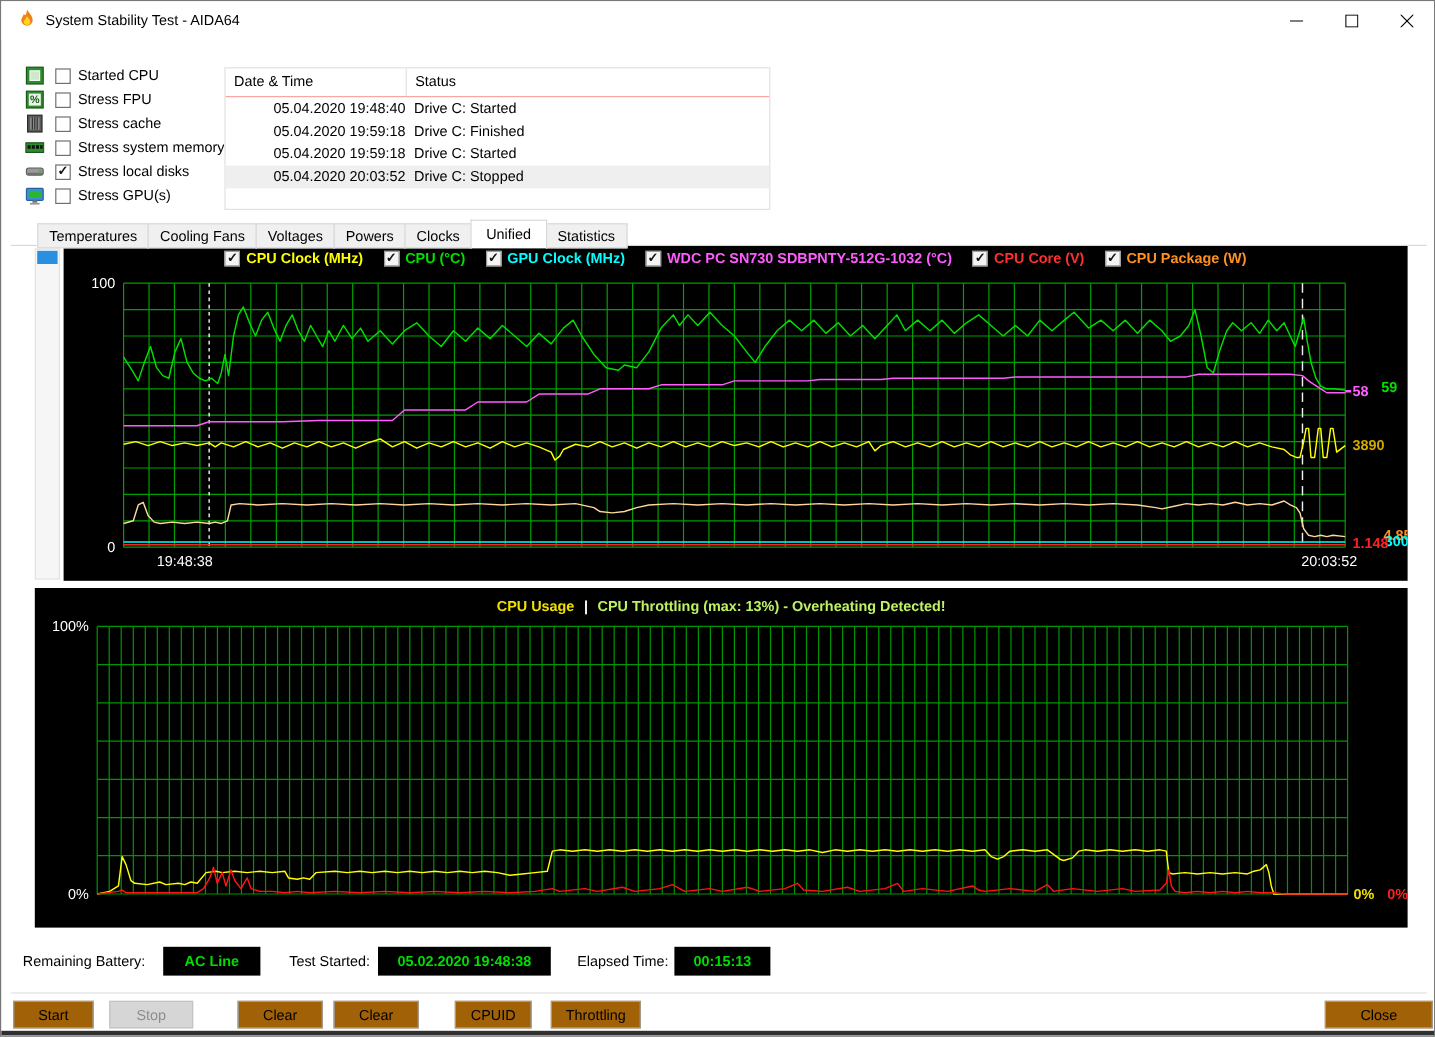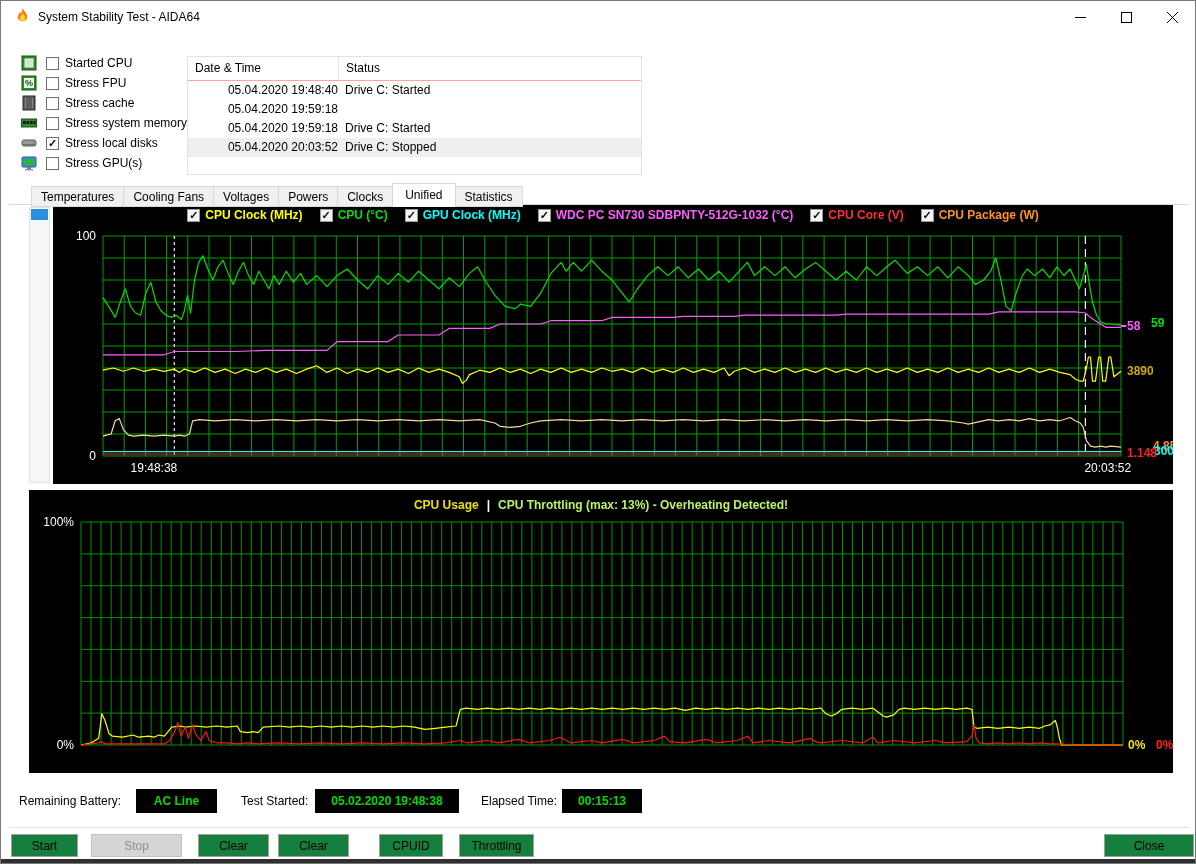--- a/index.html
+++ b/index.html
@@ -49,21 +49,21 @@
   
   .chart-scrollbar{position:absolute;left:28px;top:206px;width:21px;height:276px;background:#f6f6f6;
      border:1px solid #e3e3e3;box-sizing:border-box;z-index:2;}
   .chart-scrollbar .thumb{position:absolute;left:1px;top:1px;width:17px;height:11px;background:#2b8fe0;}
   
   .status-label{position:absolute;top:788px;height:24px;line-height:24px;}
   .status-box{position:absolute;top:788px;height:24px;background:#000;color:#00dd00;font-weight:bold;
      display:flex;align-items:center;justify-content:center;font-size:12px;}
   .btn-sep{position:absolute;left:8px;top:826px;width:1180px;height:1px;background:#e0e0e0;}
   
-  .btn{position:absolute;top:833px;height:23px;background:#15803d;border:1px solid #9e9e9e;
+  .btn{position:absolute;top:833px;height:23px;background:#a16207;border:1px solid #9e9e9e;
        box-sizing:border-box;display:flex;align-items:center;justify-content:center;font-size:12px;cursor:default;}
   .btn.disabled{background:#d6d6d6;border-color:#c3c3c3;color:#8d8d8d;}
   .bottom-edge{position:absolute;left:0;bottom:0;width:100%;height:4px;background:#303030;}
 </style>
 </head>
 <body>
 
 <div class="window">
 
   <div class="titlebar">
@@ -160,20 +160,21 @@
       <span class="lt-h0">Date &amp; Time</span>
       <span class="lt-h1">Status</span>
     </div>
     <div id="ltRows">
         <div class="lt-row">
           <span class="lt-c0">05.04.2020 19:48:40</span>
           <span class="lt-c1">Drive C: Started</span>
         </div>
         <div class="lt-row">
           <span class="lt-c0">05.04.2020 19:59:18</span>
+          <span class="lt-c1">Drive C: Finished</span>
         </div>
         <div class="lt-row">
           <span class="lt-c0">05.04.2020 19:59:18</span>
           <span class="lt-c1">Drive C: Started</span>
         </div>
         <div class="lt-row hl">
           <span class="lt-c0">05.04.2020 20:03:52</span>
           <span class="lt-c1">Drive C: Stopped</span>
         </div>
       </div>
@@ -438,21 +439,21 @@
       <div class="status-box" style="left: 135px; width: 81px; color: rgb(0, 221, 0);">AC Line</div>
       <span class="status-label" style="left: 240px;">Test Started:</span>
       <div class="status-box" style="left: 314px; width: 144px; color: rgb(0, 221, 0);">05.02.2020 19:48:38</div>
       <span class="status-label" style="left: 480px;">Elapsed Time:</span>
       <div class="status-box" style="left: 561px; width: 80px; color: rgb(0, 221, 0);">00:15:13</div>
     </div>
 
   <div class="btn-sep"></div>
   <div id="buttonRow">
       <div class="btn" style="left: 10px; width: 67px;">Start</div>
-      <div class="btn disabled" style="left: 90px; width: 91px;">Stop</div>
+      <div class="btn disabled" style="left: 90px; width: 70px;">Stop</div>
       <div class="btn" style="left: 197px; width: 71px;">Clear</div>
       <div class="btn" style="left: 277px; width: 71px;">Clear</div>
       <div class="btn" style="left: 378px; width: 64px;">CPUID</div>
       <div class="btn" style="left: 458px; width: 75px;">Throttling</div>
       <div class="btn" style="left: 1103px; width: 90px;">Close</div>
     </div>
 
   <div class="bottom-edge"></div>
 </div>
 

